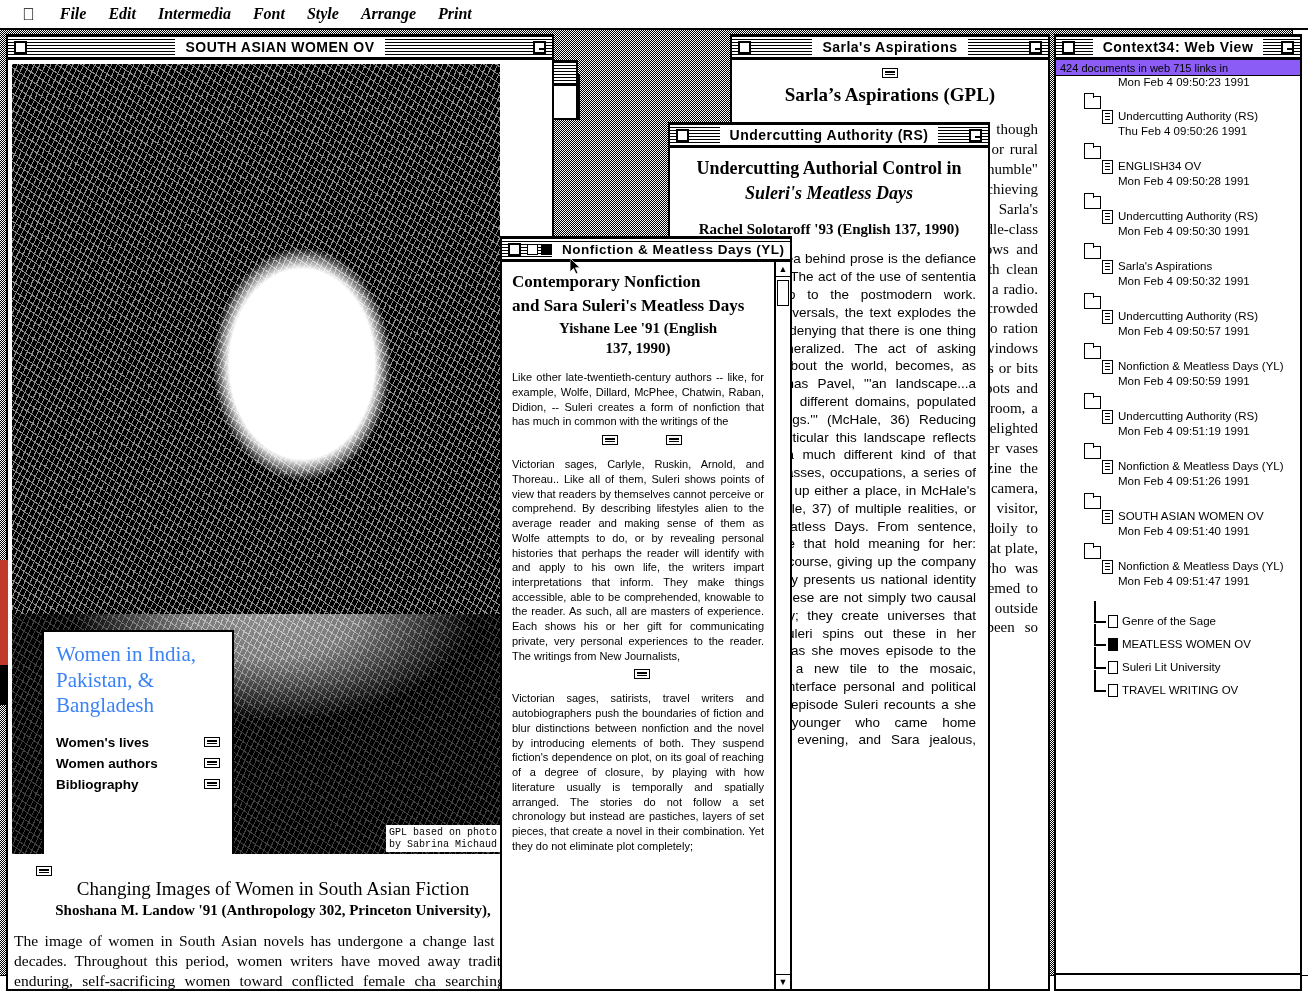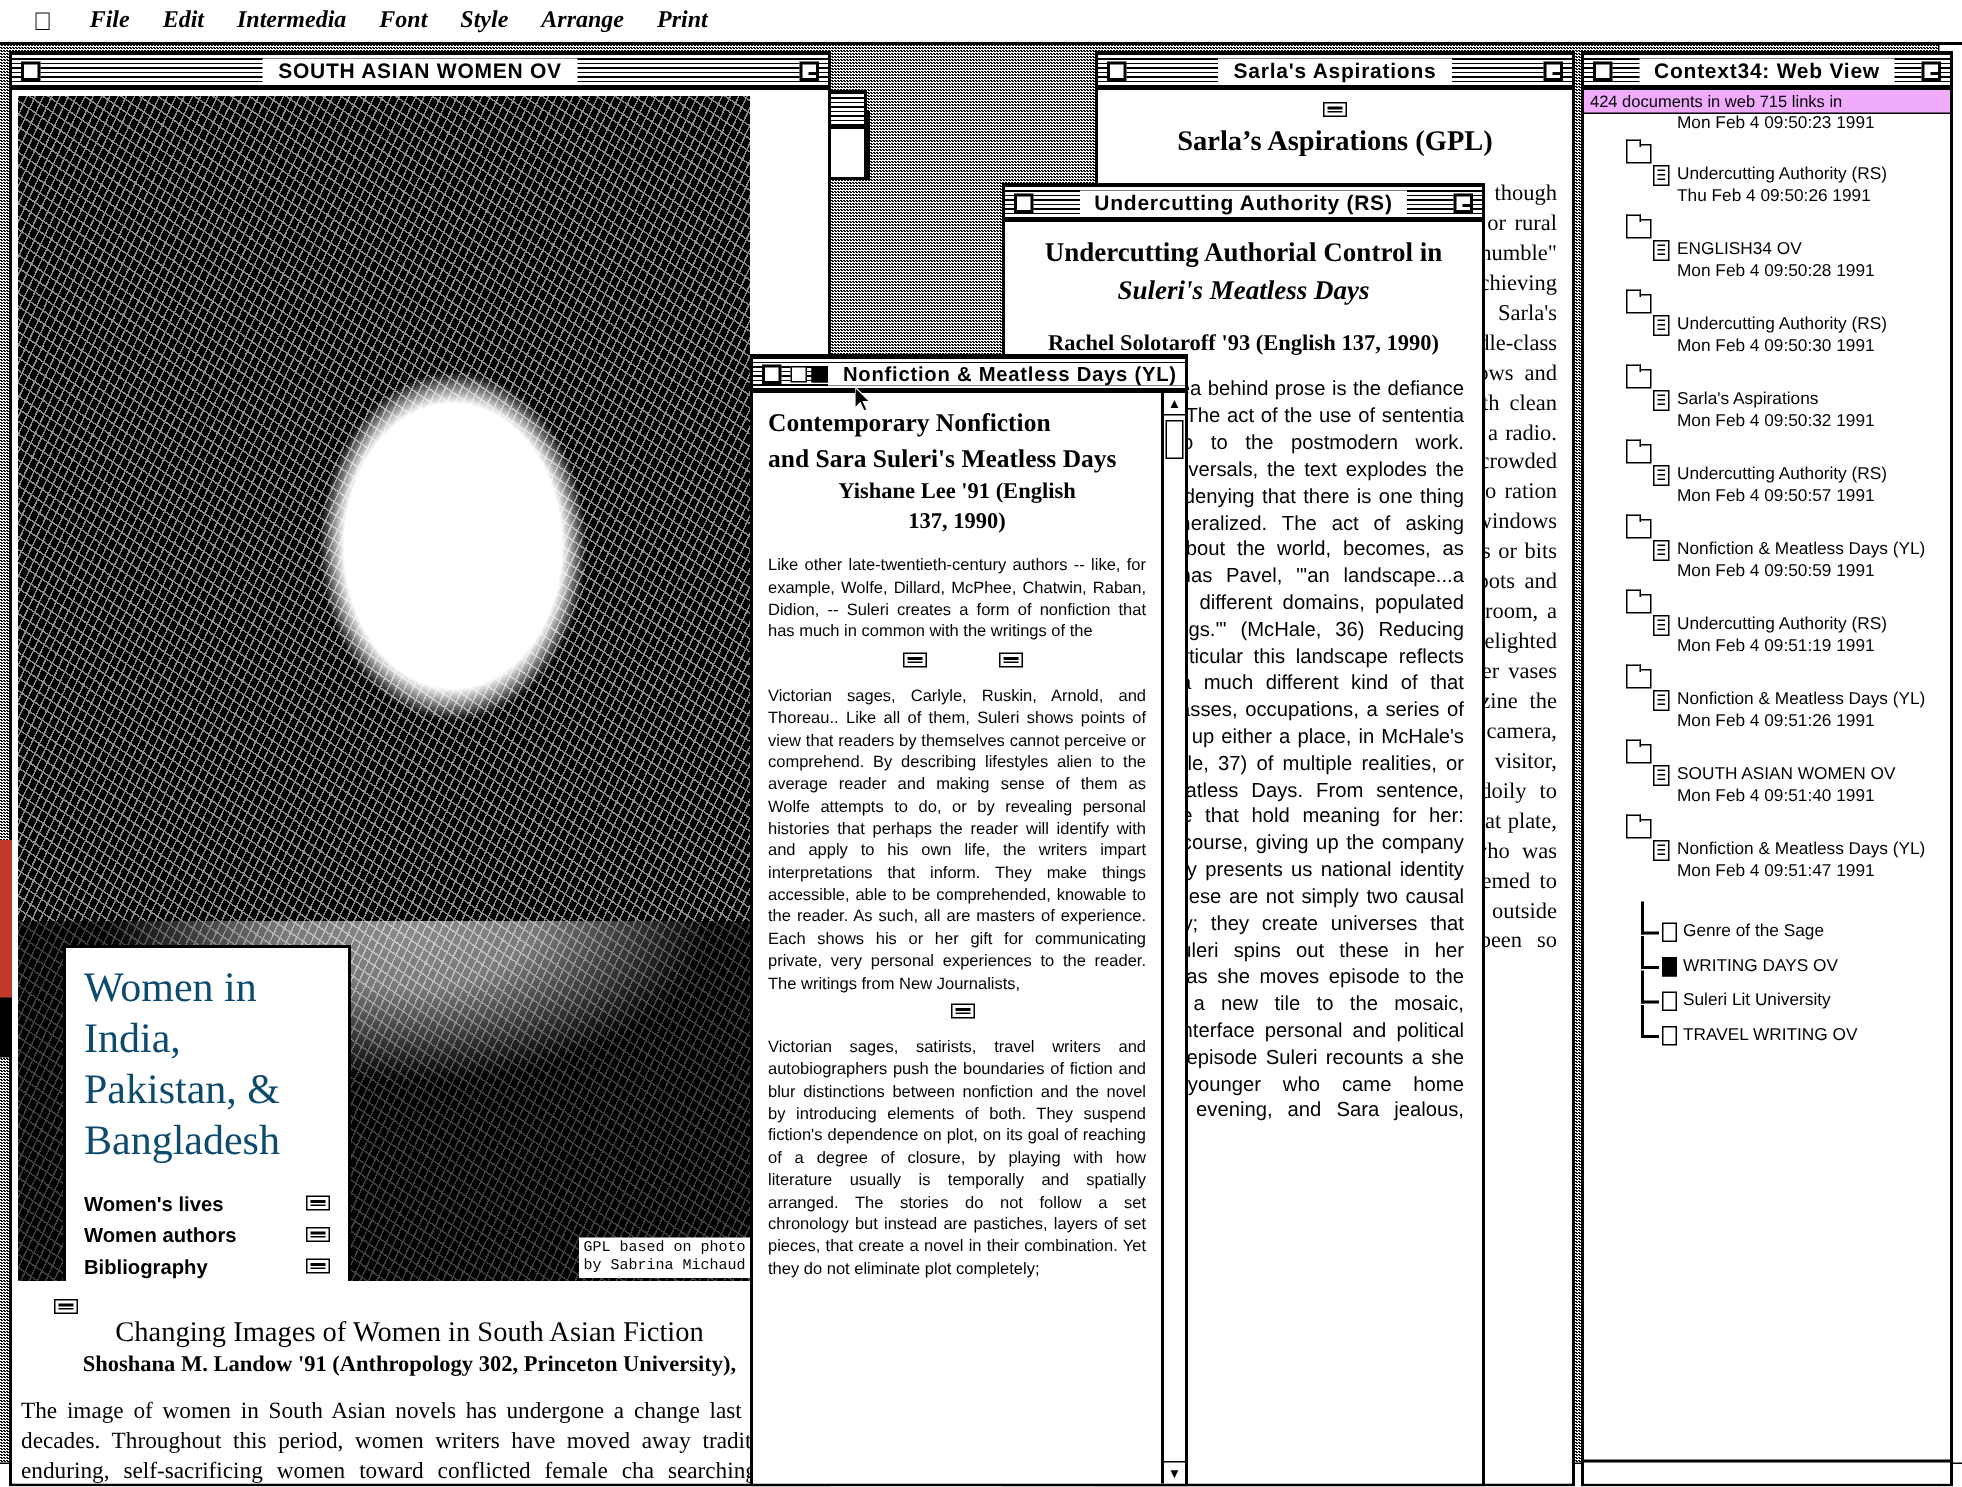--- a/index.html
+++ b/index.html
@@ -121,21 +121,21 @@
   .sa-img .shoulders {
     position:absolute; left:-20px; bottom:-60px; width:560px; height:300px;
     background: radial-gradient(ellipse 280px 150px at 50% 0%, #fff 0%, #ddd 30%, #000 72%);
     opacity:.55;
   }
   .sa-caption-box {
     position:absolute; left:30px; top:566px; width:192px; height:232px;
     background:#fff; border:2px solid #000; padding:10px 12px;
   }
   .sa-caption-box .t {
-    font-family:"Liberation Serif", serif; font-size:28px; line-height:1.22; color:#0c4a6e;
+    font-family:"Liberation Serif", serif; font-size:21px; line-height:1.22; color:#3b82f6;
   }
   .sa-links { margin-top:16px; }
   .sa-links .row {
     display:flex; align-items:center; justify-content:space-between;
     font-family:"Liberation Sans", sans-serif; font-size:13.5px;
     font-weight:bold; color:#000; margin-bottom:6px;
   }
   .linkicon {
     width:16px; height:10px; border:1.5px solid #000; background:#fff;
     position:relative; flex:none; margin-left:8px;
@@ -230,21 +230,21 @@
   #cursor {
     position:absolute; left:570px; top:258px; width:12px; height:18px; z-index:300;
   }
 
   
   #w-context { left:1054px; top:34px; width:248px; height:957px; z-index:16; }
   #w-context .ctx-header {
     height:16px; border-bottom:1px solid #000;
     font-family:"Liberation Sans", sans-serif; font-size:11px;
     display:flex; align-items:center; padding:0 4px; white-space:nowrap;
-    background:#f0abfc;
+    background:#8b5cf6;
   }
   #w-context .ctx-body {
     position:absolute; left:0; right:0; top:16px; bottom:0; overflow:hidden;
     background:#fff;
   }
   .ctx-item { position:relative; height:50px; }
   .ctx-folder {
     position:absolute; left:28px; top:2px; width:17px; height:13px;
     border:1.5px solid #000; background:#fff;
   }
@@ -584,21 +584,21 @@
         <div style="height:18px"></div>
 
         <div class="ctx-leaf">
           <span class="tree"></span>
           <span class="ldoc"></span>
           <span class="llabel">Genre of the Sage</span>
         </div>
         <div class="ctx-leaf">
           <span class="tree"></span>
           <span class="ldoc sel"></span>
-          <span class="llabel">WRITING DAYS OV</span>
+          <span class="llabel">MEATLESS WOMEN OV</span>
         </div>
         <div class="ctx-leaf">
           <span class="tree"></span>
           <span class="ldoc"></span>
           <span class="llabel">Suleri Lit University</span>
         </div>
         <div class="ctx-leaf">
           <span class="tree"></span>
           <span class="ldoc"></span>
           <span class="llabel">TRAVEL WRITING OV</span>

